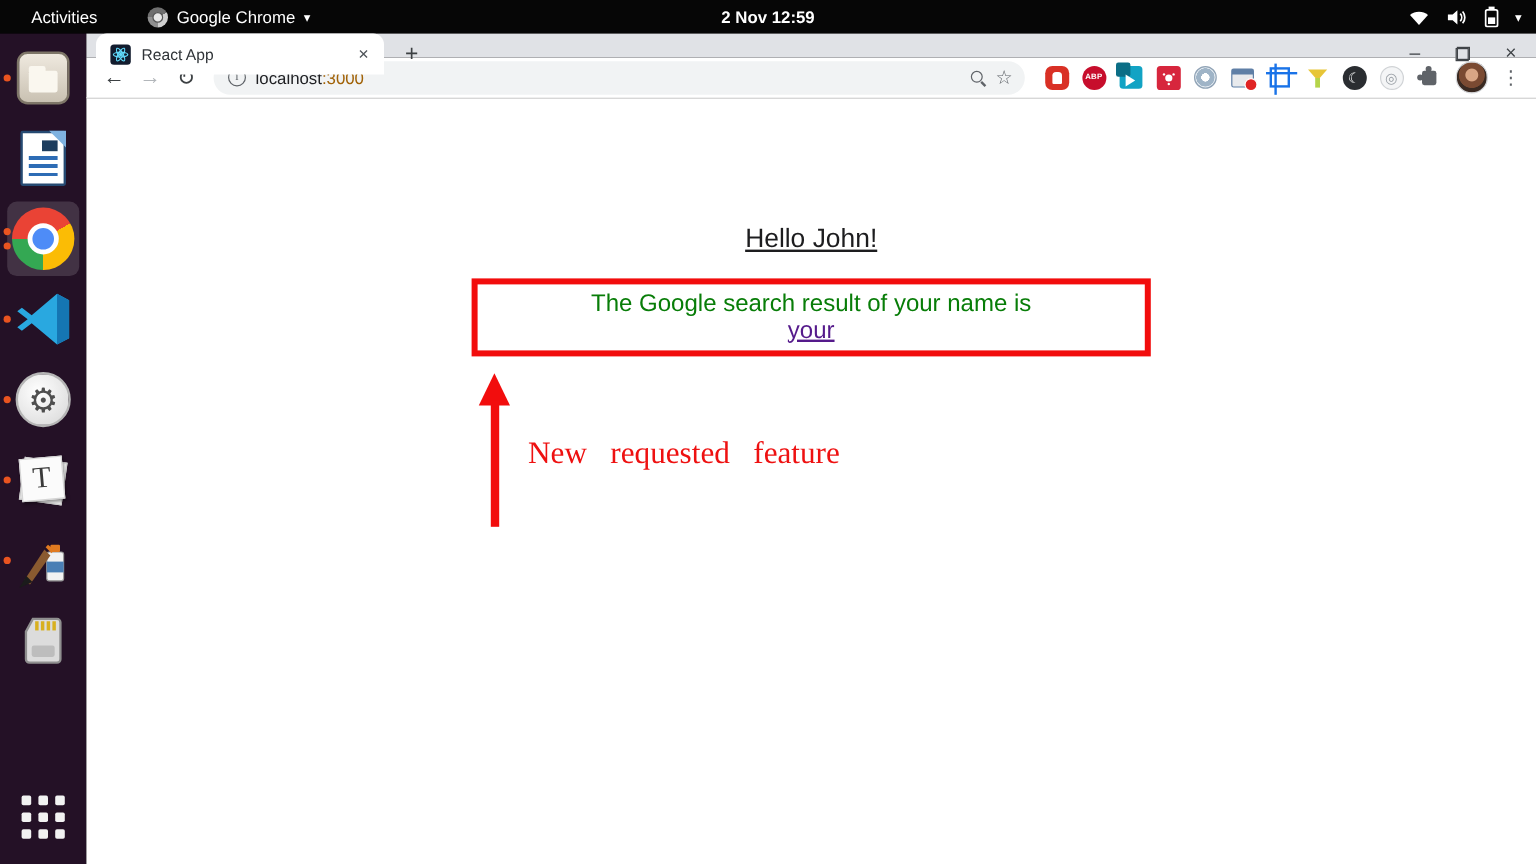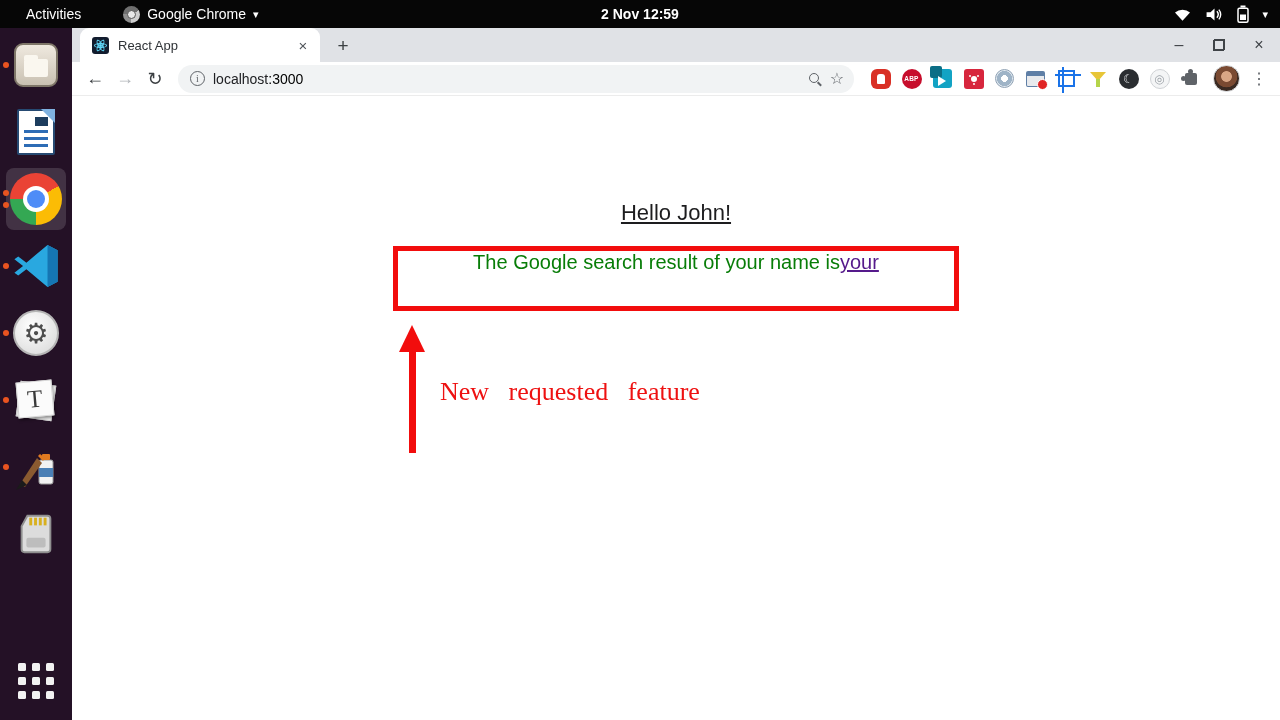--- a/index.html
+++ b/index.html
@@ -53,21 +53,21 @@
   .ic-text .sheet-front { position:absolute; left:4px; top:4px; width:36px; height:36px; background:#fbfbfb; border:1px solid #d5d5d5;
     transform:rotate(-5deg); display:flex; align-items:center; justify-content:center;
     font-family:"Liberation Serif", serif; font-size:25px; color:#3a3a3a; box-shadow:1px 2px 3px rgba(0,0,0,.4); }
 
   .grid9 { display:grid; grid-template-columns:repeat(3,8px); grid-template-rows:repeat(3,8px); gap:6px; }
   .grid9 span { background:#f2f2f2; border-radius:1.5px; }
   .dock-bottom { margin-top:auto; margin-bottom:14px; }
 
   
   .window { position:absolute; left:72px; top:28px; width:1208px; height:692px; display:flex; flex-direction:column; }
-  .tabstrip { height:34px; background:#e0e2e6; position:relative; flex:none; }
+  .tabstrip { height:20px; background:#e0e2e6; position:relative; flex:none; }
   .tab { position:absolute; left:8px; top:0; width:240px; height:34px; background:#fff; border-radius:9px 9px 0 0;
     display:flex; align-items:center; padding:0 8px 0 12px; cursor:pointer; }
   .favicon { width:17px; height:17px; background:#121c2e; border-radius:3px; position:relative; flex:none; }
   .favicon::before { content:''; position:absolute; left:7px; top:7px; width:3px; height:3px; border-radius:50%; background:#61dafb; }
   .favicon .ring { position:absolute; left:2px; top:6px; width:13px; height:5px; border:1px solid #61dafb; border-radius:50%; }
   .favicon .ring.r2 { transform:rotate(60deg); } .favicon .ring.r3 { transform:rotate(-60deg); }
   .tab-title { margin-left:9px; font-size:13px; color:#2f3337; flex:1; white-space:nowrap; overflow:hidden; }
   .tab-close { width:18px; height:18px; display:flex; align-items:center; justify-content:center;
     font-size:15px; color:#51565b; border-radius:50%; cursor:pointer; }
   .newtab { position:absolute; left:258px; top:5px; width:26px; height:26px; display:flex; align-items:center; justify-content:center;
@@ -81,21 +81,21 @@
   .toolbar { height:34px; background:#fff; display:flex; align-items:center; padding:0 10px; gap:4px;
     border-bottom:1px solid #ececec; flex:none; }
   .nav-btn { width:26px; height:26px; display:flex; align-items:center; justify-content:center; font-size:18px; color:#3c4043;
     border-radius:50%; cursor:pointer; flex:none; }
   .nav-btn.disabled { color:#b2b6ba; }
   .omnibox { flex:1; height:28px; margin:0 6px; background:#f1f3f4; border-radius:14px; display:flex; align-items:center;
     padding:0 10px 0 12px; gap:8px; }
   .info-ic { width:15px; height:15px; border:1.4px solid #5f6368; border-radius:50%; display:flex; align-items:center;
     justify-content:center; font-size:10px; font-family:"Liberation Serif", serif; color:#5f6368; cursor:pointer; }
   .url { font-size:14px; color:#202124; }
-  .url .port { color:#000000; }
+  .url .port { color:#a16207; }
   .omni-spacer { flex:1; }
   .mag { position:relative; width:14px; height:14px; cursor:pointer; }
   .mag::before { content:''; position:absolute; left:1px; top:1px; width:8px; height:8px; border:1.6px solid #5f6368; border-radius:50%; }
   .mag::after { content:''; position:absolute; right:0px; bottom:1px; width:5px; height:1.8px; background:#5f6368; transform:rotate(45deg); }
   .star { font-size:16px; color:#5f6368; cursor:pointer; }
 
   .exts { display:flex; align-items:center; gap:10px; margin-left:6px; }
   .ext { width:21px; height:21px; display:flex; align-items:center; justify-content:center; cursor:pointer; flex:none; }
   .x-hand { width:20px; height:20px; border-radius:6px; background:#d93025; color:#fff; font-size:11px; display:flex; align-items:center; justify-content:center; }
   .x-hand::before { content:''; width:8px; height:10px; background:#fff; border-radius:3px 3px 1px 1px; }
@@ -129,21 +129,21 @@
     background:radial-gradient(circle at 50% 42%, #d9a685 26%, #7a4a32 30% 55%, #3a2a22 58%); border:1px solid #d4d6d9; }
   .menu-dots { width:22px; height:22px; display:flex; align-items:center; justify-content:center; font-size:16px; color:#5f6368;
     cursor:pointer; margin-left:4px; }
 
   
   .content { flex:1; background:#fff; position:relative; overflow:hidden; }
   .name-input { position:absolute; left:471px; top:50px; width:266px; height:28px; border:2px solid #111;
     font-size:17px; padding:0 6px; font-family:"Liberation Sans", sans-serif; color:#111; background:#fff; border-radius:0; outline:none; }
   .greeting { position:absolute; left:0; right:0; top:104px; text-align:center; font-size:22px; color:#1d1d1f;text-decoration:underline; }
   .result-box { position:absolute; left:321px; top:150px; width:566px; height:65px; border:5px solid #f20d0d;
-    display:flex; align-items:flex-start; justify-content:center; gap:0; font-size:20px; color:#087d08; background:#fff; }
+    display:flex; align-items:center; justify-content:center; gap:0; font-size:20px; color:#087d08; background:#fff;flex-direction:column; }
   .result-box a { color:#551a8b; text-decoration:underline; cursor:pointer; }
   .arrow-head { position:absolute; left:327px; top:229px; width:0; height:0; border-style:solid;
     border-width:0 13px 27px 13px; border-color:transparent transparent #f20d0d transparent; }
   .arrow-line { position:absolute; left:337px; top:252px; width:7px; height:105px; background:#f20d0d; }
   .annotation { position:absolute; left:368px; top:281px; font-family:"Liberation Serif", serif; font-size:26px;
     color:#ee1111; word-spacing:0.5em; }
 </style>
 </head>
 <body>
 

